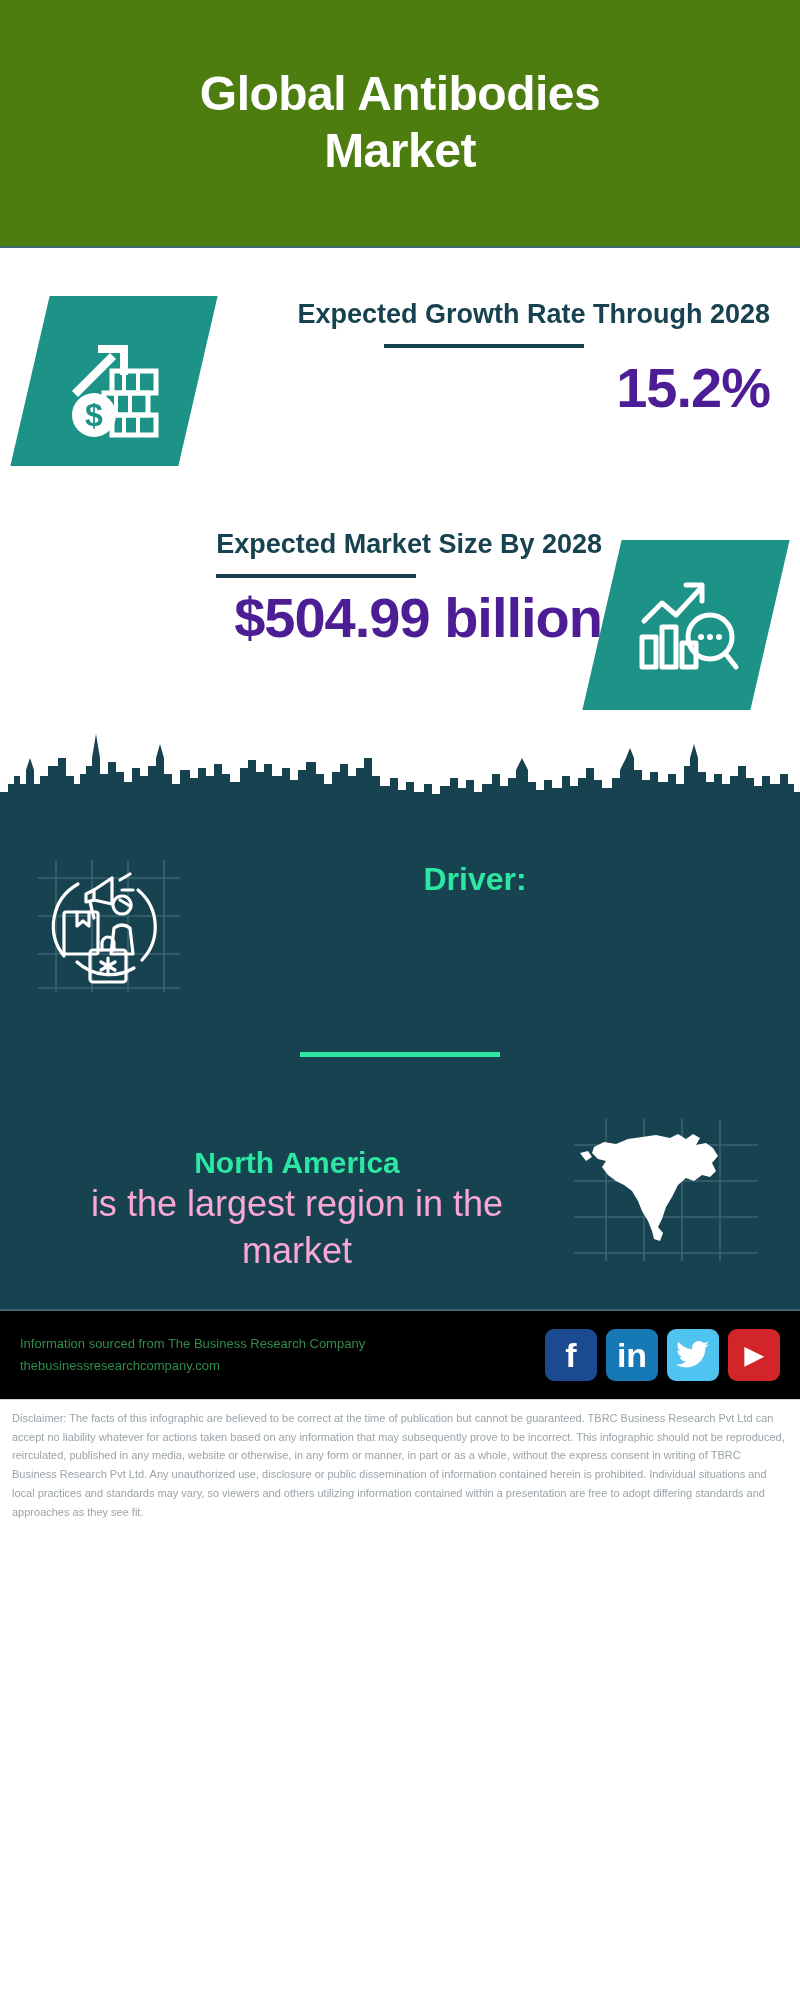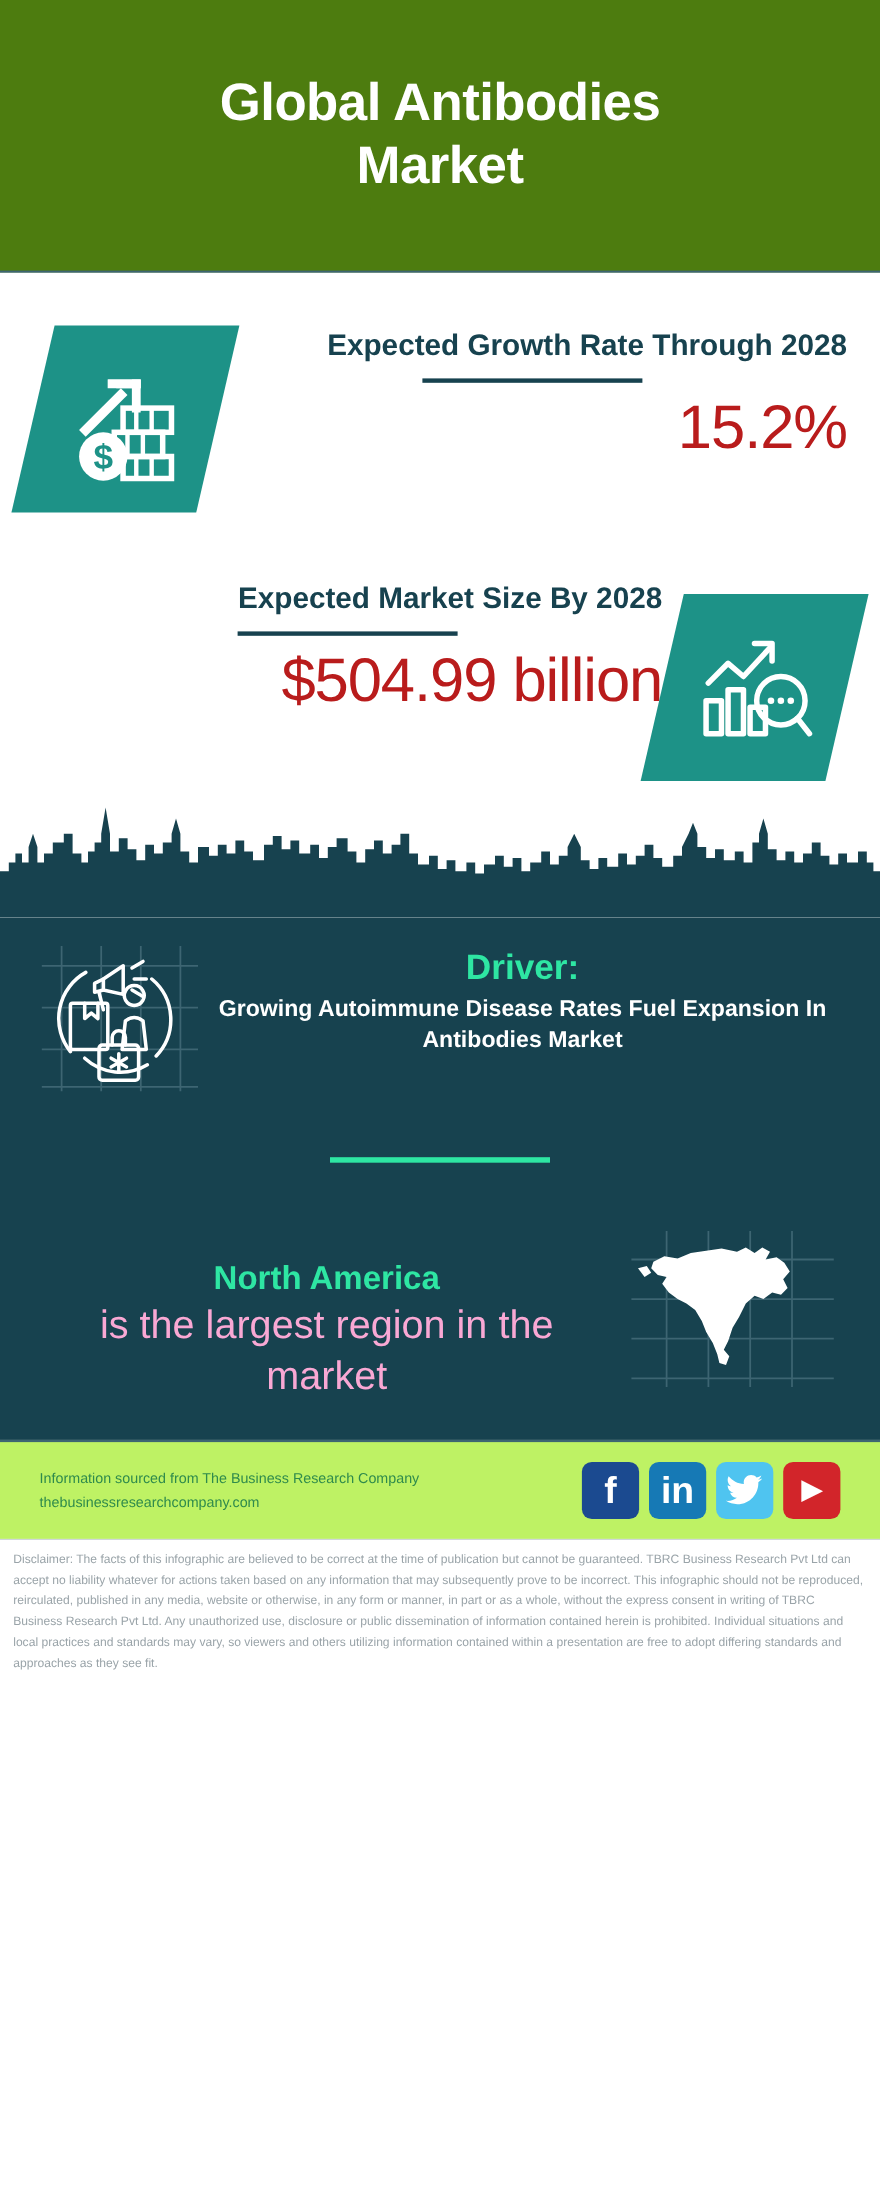--- a/index.html
+++ b/index.html
@@ -60,23 +60,23 @@
     font-weight: bold;
     line-height: 1.22;
   }
   .rule-dark {
     width: 200px;
     height: 4px;
     background: #17424f;
     margin: 13px auto 10px auto;
   }
   .stat-value {
-    color: #b91c1c;
+    color: #4c1d95;
     font-size: 56px;
-    font-weight: normal;
+    font-weight: bold;
     line-height: 1.08;
     letter-spacing: -1px;
   }
 
   .row1 { padding-top: 40px; }
   .row2 { padding-top: 52px; }
   .row2 .stat-text { order: 1; }
   .row2 .para { order: 2; margin-top: 22px; }
 
   
@@ -147,26 +147,26 @@
   .region-sub {
     color: #f9a8d4;
     font-size: 36px;
     line-height: 1.3;
   }
   .map-box { width: 200px; height: 150px; flex: 0 0 auto; }
   .map-box svg { display: block; }
 
   
   .footer {
-    background: #bef264;
+    background: #000000;
     border-top: 2px solid #3d6572;
     height: 90px;
     display: flex;
     align-items: center;
-    padding: 0 36px;
+    padding: 0 20px;
   }
   .footer-text { flex: 1; }
   .footer-line {
     color: #2f8b4c;
     font-size: 13px;
     line-height: 1.65;
   }
   .social { display: flex; gap: 9px; align-items: center; }
   .social-icon {
     width: 52px;
@@ -300,21 +300,20 @@
           <rect x="56" y="94" width="36" height="32" rx="3"></rect>
           <path d="M68 94 v-7 a6 6 0 0 1 12 0 v7"></path>
           <line x1="74" y1="102" x2="74" y2="118"></line>
           <line x1="67" y1="106" x2="81" y2="114"></line>
           <line x1="81" y1="106" x2="67" y2="114"></line>
         </g>
       </svg>
     </div>
     <div class="driver-text">
       <div class="driver-heading">Driver:</div>
-      <div class="driver-body">Growing Autoimmune Disease Rates Fuel Expansion In Antibodies Market</div>
     </div>
   </div>
 
   <div class="rule-mint"></div>
 
   <div class="region-row">
     <div class="region-text">
       <div class="region-heading">North America</div>
       <div class="region-sub">is the largest region in the market</div>
     </div>

